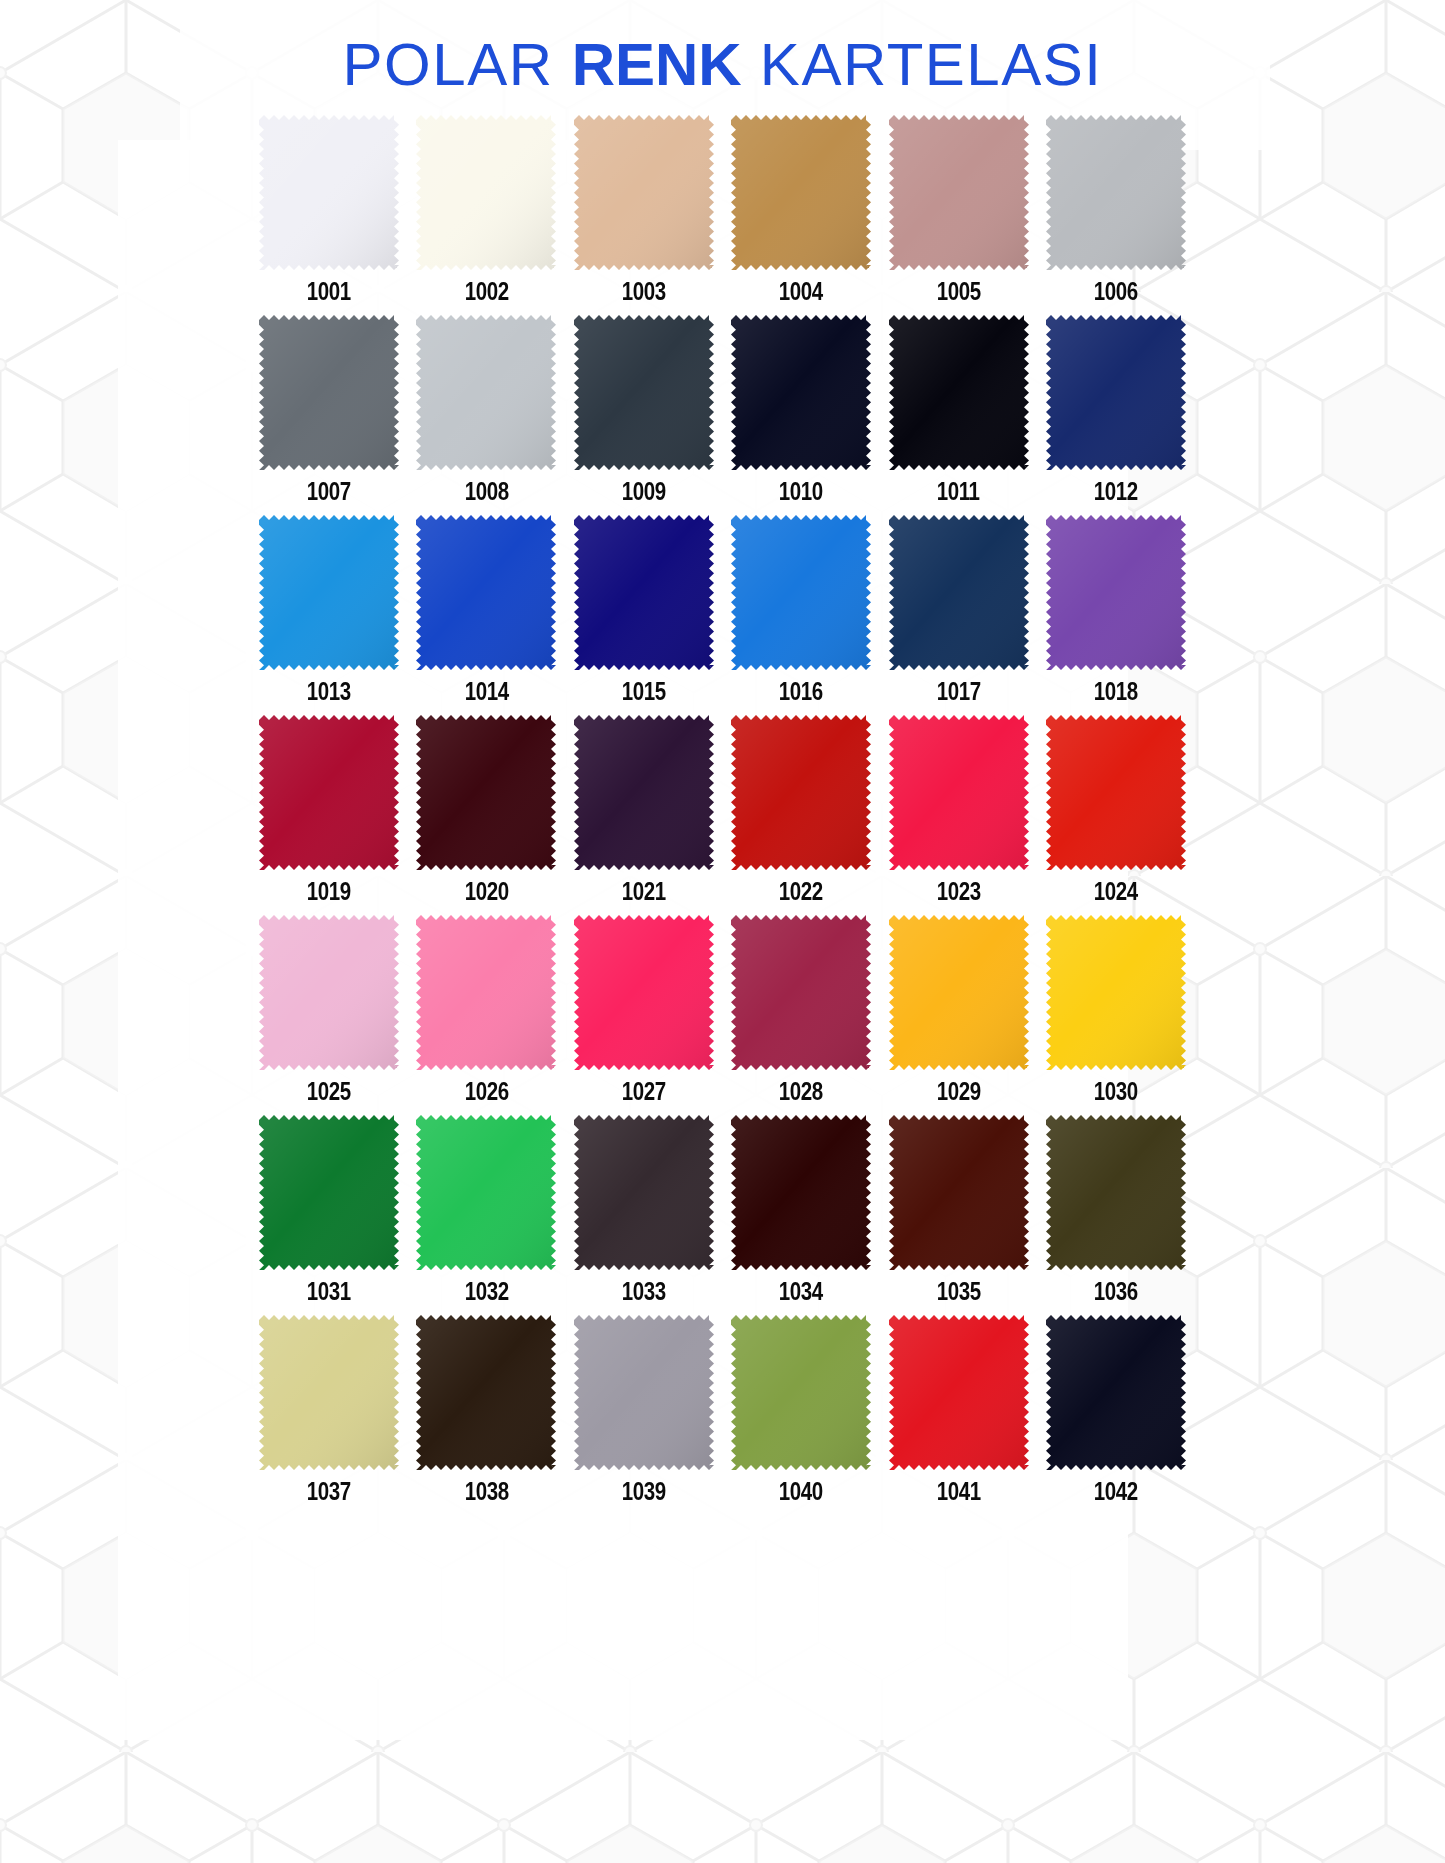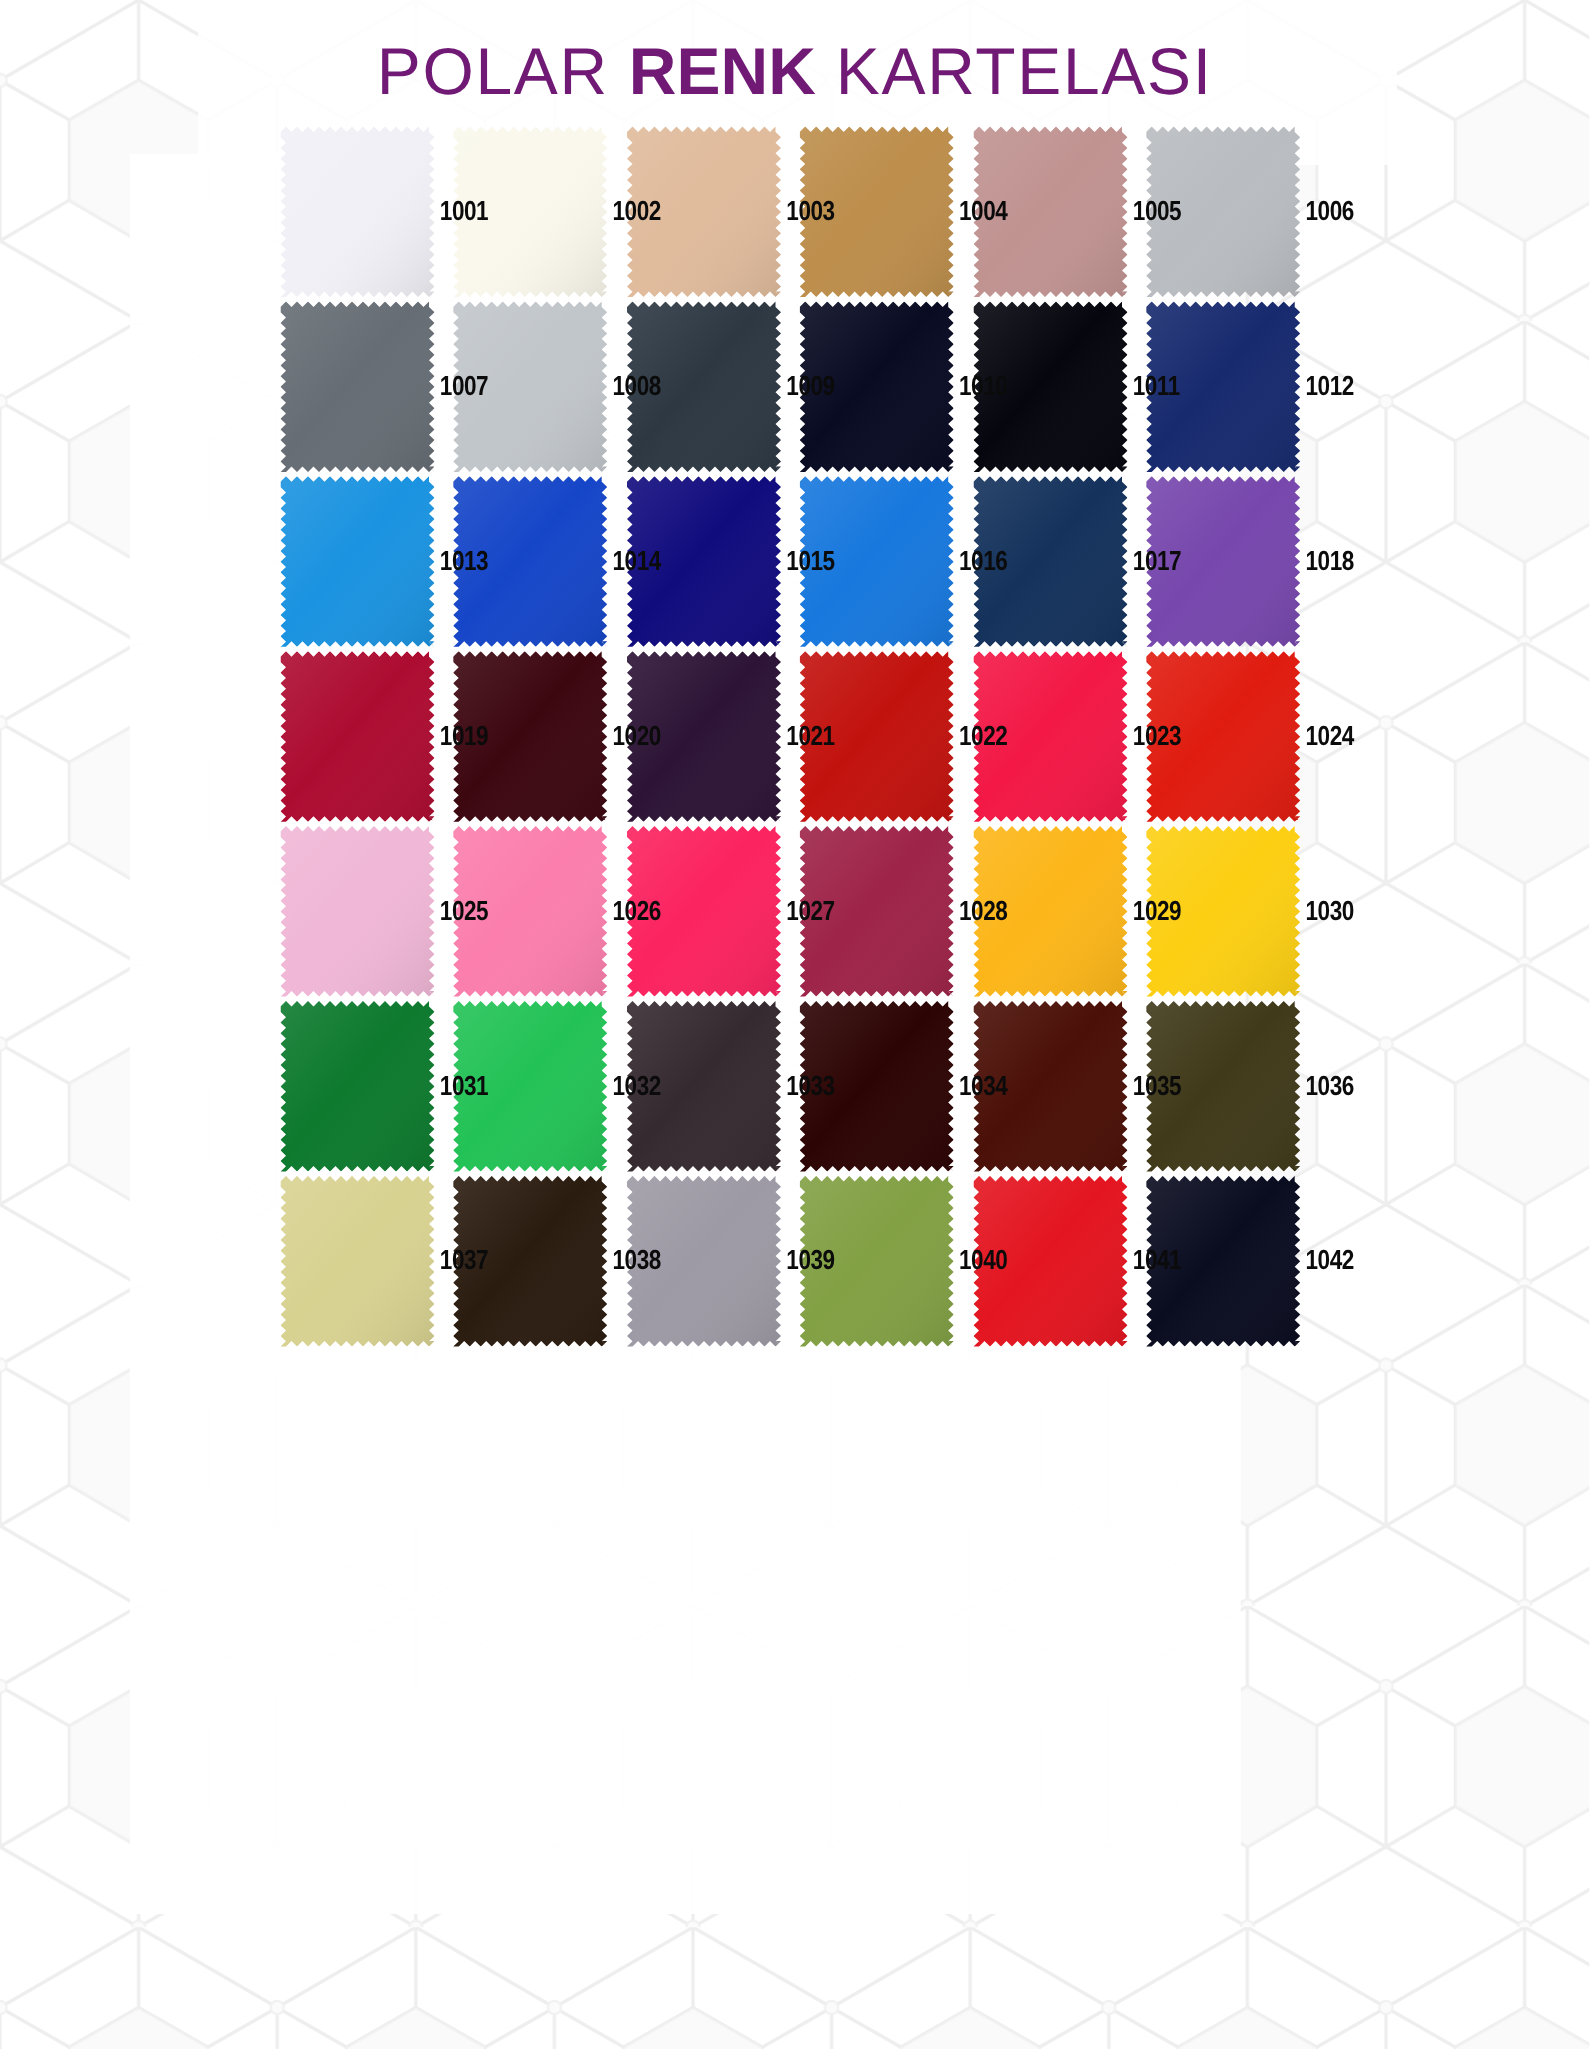--- a/index.html
+++ b/index.html
@@ -39,21 +39,21 @@
   #header {
     width: 100%;
     text-align: center;
     padding-top: 34px;
   }
   #title {
     font-family: "Liberation Sans", "DejaVu Sans", sans-serif;
     font-size: 60px;
     line-height: 1.02;
     letter-spacing: 1.5px;
-    color: #701a75;
+    color: #1d4ed8;
     font-weight: 400;
     white-space: nowrap;
   }
   #title .light { font-weight: 400; }
   #title .heavy { font-weight: 800; letter-spacing: 0px; }
 
   #sub1 {
     margin-top: 7px;
     font-size: 18.5px;
     font-weight: 700;
@@ -81,21 +81,21 @@
   .row {
     display: flex;
     flex-direction: row;
     justify-content: space-between;
     width: 100%;
     margin-bottom: 1px;
   }
   .cell {
     width: 148px;
     display: flex;
-    flex-direction: row;
+    flex-direction: column;
     align-items: center;
   }
   .swatch-wrap {
     width: 148px;
     height: 158px;
     display: flex;
     align-items: flex-start;
     justify-content: center;
   }
   .swatch {

